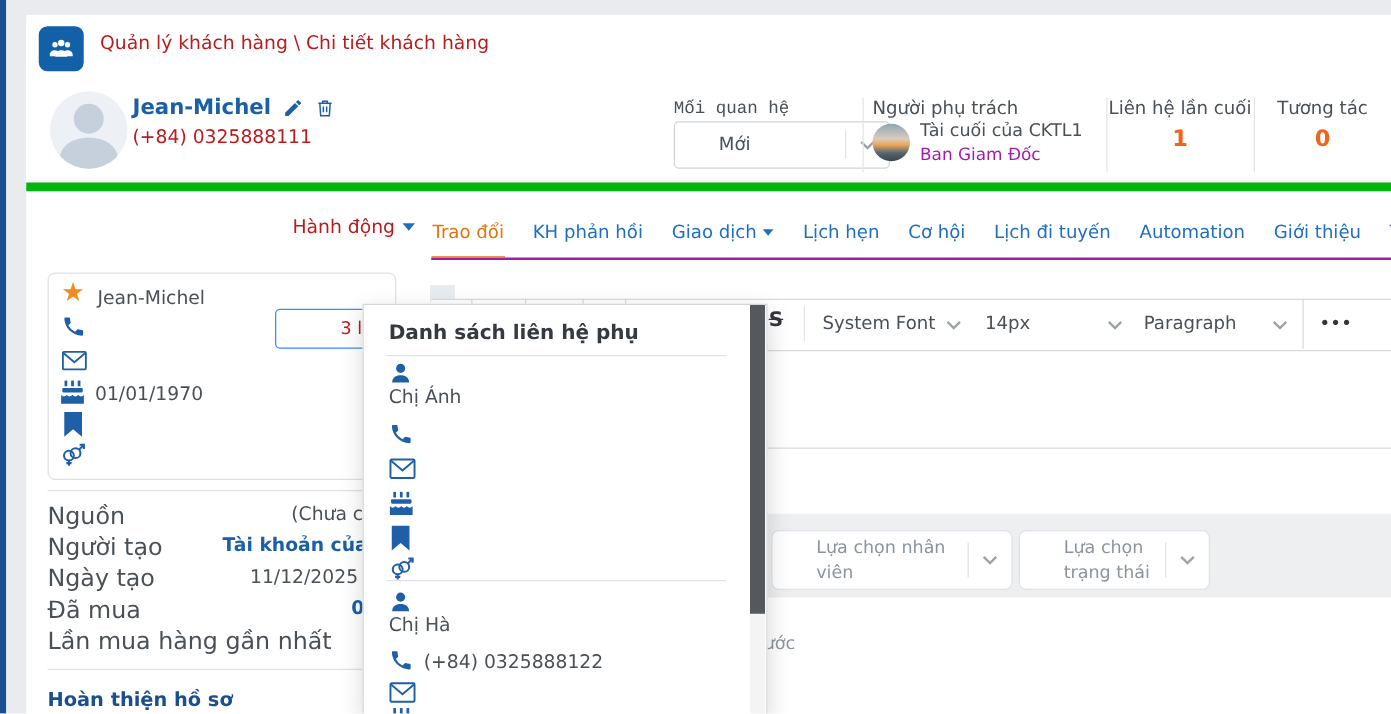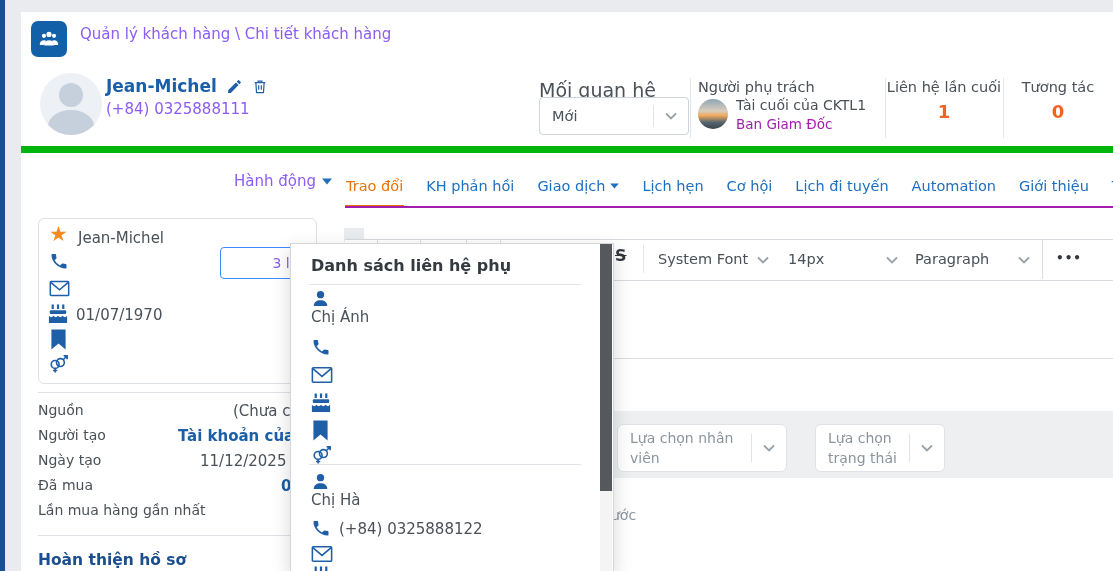--- a/index.html
+++ b/index.html
@@ -1,31 +1,31 @@
 <!DOCTYPE html>
 <html><head>
 <meta charset="utf-8">
 <style>
   html,body{margin:0;padding:0;background:#fff;}
   .root{position:relative;width:1113px;height:571px;overflow:hidden;
         font-family:"DejaVu Sans","Liberation Sans",sans-serif;color:#495057;background:#fff;}
   .abs{position:absolute;}
   .vline{position:absolute;width:1px;background:#e3e6e9;}
   .hline{position:absolute;height:1px;background:#dee2e6;}
-  .blue{color:#8b5cf6;}
+  .blue{color:#b91c1c;}
   svg{display:block;}
   .chev{stroke:#9aa2a9;stroke-width:1.8;fill:none;}
   .tabbar{display:flex;gap:21px;white-space:nowrap;overflow:hidden;border-bottom:2px solid #a21caf;}
   .tab{font-size:14.5px;color:#1e6fc0;padding:4px 1px 9px 1px;cursor:pointer;display:flex;align-items:center;gap:5px;}
   .tab.active{color:#e8730a;border-bottom:3px solid #e8730a;margin-bottom:-2px;padding-bottom:8px;font-weight:500;}
-  .selbox{position:absolute;background:#fff;border:1px solid #ced4da;border-radius:4px;display:flex;align-items:center;}
+  .selbox{position:absolute;background:#fff;border:1px solid #ced4da;border-radius:4px;display:flex;align-items:center;padding-left:23px;}
   .selbox .seltext{flex:1;padding-left:12px;font-size:14.5px;color:#495057;}
   .selbox .selsep{width:1px;height:60%;background:#e0e4e8;}
   .selbox .selchev{width:34px;display:flex;justify-content:center;}
-  .fieldrow-label{position:absolute;left:38px;font-size:14px;color:#495057;}
+  .fieldrow-label{position:absolute;left:38px;font-size:19px;color:#495057;}
   .popup{position:absolute;left:290px;top:243px;width:322px;height:328px;background:#fff;
          border:1px solid #d3d7db;box-shadow:0 6px 18px rgba(0,0,0,.16);z-index:10;}
   .ptxt{position:absolute;font-size:15px;color:#495057;}
 </style>
 </head>
 <body>
 
 <div class="root">
 
   <div class="abs" style="left:0;top:0;width:5px;height:571px;background:#1a4f91;"></div>
@@ -56,21 +56,21 @@
     </svg>
     <svg width="16" height="17" viewBox="0 0 24 24" fill="none" stroke="#1f5fa7" stroke-width="1.8">
       <path d="M4 6.2h16"></path>
         <path d="M9.2 6V3.8h5.6V6"></path>
         <path d="M5.8 6.2l1 15h10.4l1-15"></path>
         <path d="M10 10v7M14 10v7"></path>
     </svg>
   </div>
   <div class="abs blue" style="left:106px;top:100px;font-size:15px;">(+84) 0325888111</div>
 
-  <div class="abs" style="left:539px;top:79px;font-size:19px;">Mối quan hệ</div>
+  <div class="abs" style="left:539px;top:79px;font-size:14px;font-family:Liberation Mono, monospace;">Mối quan hệ</div>
   <div class="selbox" style="left:539px;top:97px;width:148px;height:36px;">
     <span class="seltext">Mới</span>
     <span class="selsep"></span>
     <span class="selchev">
         <svg width="12" height="8" viewBox="0 0 12 8">
           <polyline class="chev" points="1,1.5 6,6.5 11,1.5"></polyline>
         </svg>
       </span>
   </div>
 
@@ -110,21 +110,21 @@
     <rect x="1.5" y="1.5" width="21" height="16" rx="1"></rect>
       <polyline points="2,2.5 12,11 22,2.5"></polyline>
   </svg>
   <svg class="abs" style="left:47px;top:304px;" width="22" height="20" viewBox="0 0 24 22" fill="#1f5fa7">
     <rect x="5" y="0.5" width="2.4" height="5"></rect>
       <rect x="10.8" y="0.5" width="2.4" height="5"></rect>
       <rect x="16.6" y="0.5" width="2.4" height="5"></rect>
     <rect x="3" y="7" width="18" height="4" rx="1"></rect>
     <path d="M2 13h20v8H2v-8zM2 13c1.6 2 3.4 2 5 0 1.6 2 3.4 2 5 0 1.6 2 3.4 2 5 0 1.6 2 3.4 2 5 0"></path>
   </svg>
-  <div class="abs" style="left:76px;top:306px;font-size:15px;">01/07/1970</div>
+  <div class="abs" style="left:76px;top:306px;font-size:15px;">01/01/1970</div>
   <svg class="abs" style="left:50px;top:329px;" width="17" height="21" viewBox="0 0 18 22" fill="#1f5fa7">
     <path d="M1.5 0.5h15v21l-7.5-6.3-7.5 6.3z"></path>
   </svg>
   <svg class="abs" style="left:47px;top:352px;" width="23" height="23" viewBox="0 0 24 24" fill="none" stroke="#1f5fa7" stroke-width="1.7">
     <circle cx="8.5" cy="13" r="4.1"></circle>
       <circle cx="14" cy="11" r="4.1"></circle>
     <path d="M8.5 17.2v4.3M6.3 19.3h4.4"></path>
     <path d="M16.9 8.1l3.9-3.9M17.4 4h3.6v3.6"></path>
   </svg>
 

